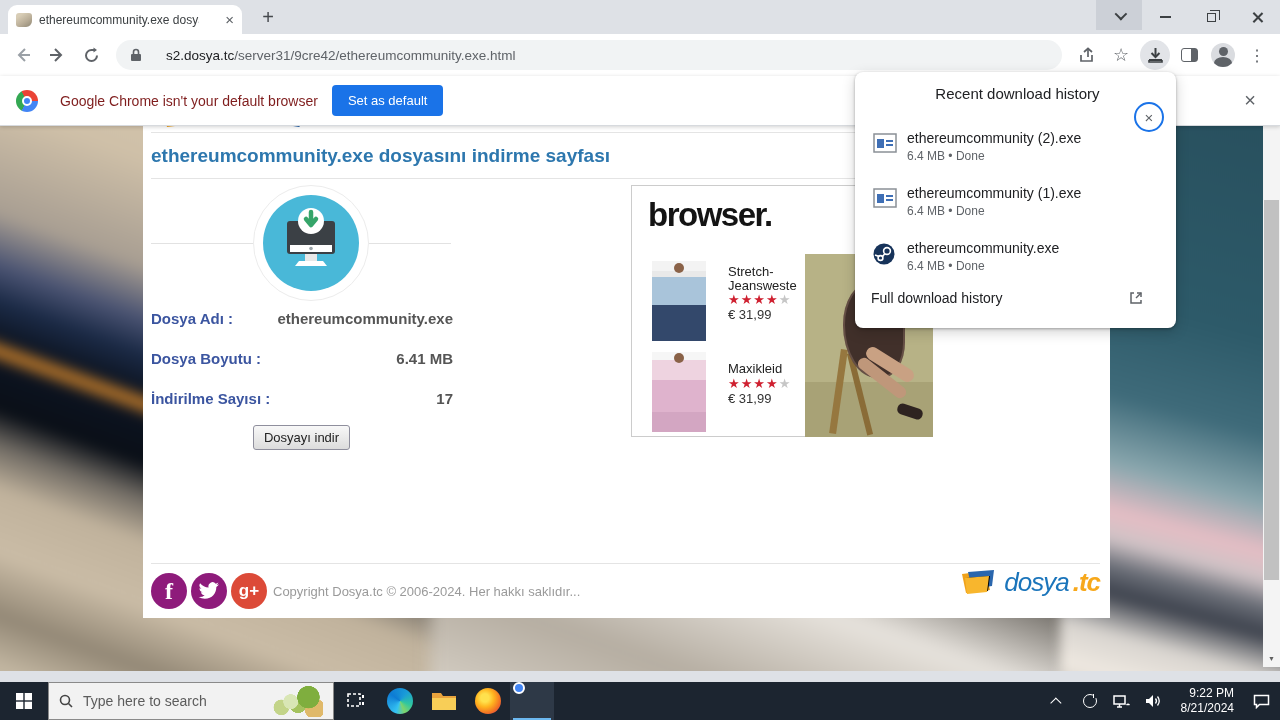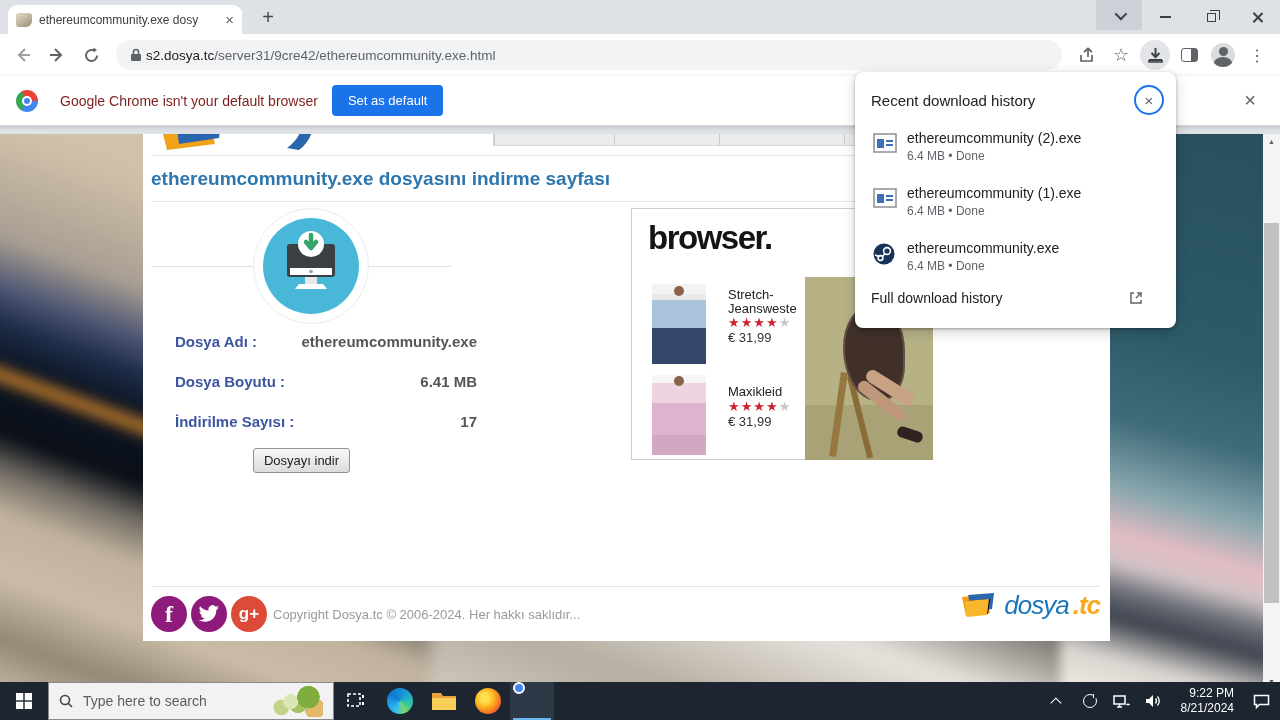--- a/index.html
+++ b/index.html
@@ -27,21 +27,21 @@
                    border:1.5px solid #3c4043; border-bottom:none; border-left:none; }
   .ic-x { position:relative; width:13px; height:13px; }
   .ic-x:before,.ic-x:after { content:""; position:absolute; left:6px; top:0; width:1.6px; height:13px; background:#3c4043; }
   .ic-x:before { transform:rotate(45deg);} .ic-x:after { transform:rotate(-45deg);}
 
   
   .toolbar { position:absolute; left:0; top:34px; width:1280px; height:42px; background:#fff;
              display:flex; align-items:center; padding:0 8px; gap:4px; }
   .navic { width:30px; height:30px; display:flex; align-items:center; justify-content:center; flex:none; }
   .omnibox { flex:1; height:30px; background:#f1f3f4; border-radius:15px; margin:0 6px;
-             display:flex; align-items:center; padding:0 14px; gap:4px; min-width:0; }
+             display:flex; align-items:center; padding:0 14px; gap:24px; min-width:0; }
   .omni-host { font-size:13.5px; color:#202124; }
   .omni-path { font-size:13.5px; color:#5f6368; }
   .tool-right { display:flex; align-items:center; gap:4px; flex:none; }
   .dl-active { background:#e2e4e8; border-radius:50%; }
   .star-glyph { font-size:18px; color:#5f6368; }
   .kebab-glyph { font-size:16px; color:#5f6368; letter-spacing:0; }
   .avatar { width:24px; height:24px; border-radius:50%; background:#dadce0; position:relative; overflow:hidden; }
   .avatar:before { content:""; position:absolute; left:7.5px; top:4px; width:9px; height:9px; border-radius:50%; background:#5f6368; }
   .avatar:after { content:""; position:absolute; left:3px; top:14px; width:18px; height:12px; border-radius:50% 50% 0 0; background:#5f6368; }
   .sidepanel-ic { width:17px; height:14px; border:1.7px solid #5f6368; border-radius:3px; position:relative; }
@@ -53,21 +53,21 @@
              display:flex; align-items:center; padding:0 16px; gap:14px; z-index:10; }
   .chromeball { width:22px; height:22px; border-radius:50%; position:relative; flex:none;
       background:conic-gradient(from -30deg, #ea4335 0 120deg, #4285f4 120deg 240deg, #34a853 240deg 360deg); }
   .chromeball i { position:absolute; left:50%; top:50%; width:10px; height:10px; transform:translate(-50%,-50%);
       background:#4285f4; border:2px solid #fff; border-radius:50%; }
   .infobar-text { font-size:14px; color:#7f1d1d; margin-left:8px; }
   .btn-blue { background:#1a73e8; color:#fff; font-size:13px; padding:8px 16px; border-radius:4px; border:none; }
   .infobar-close { margin-left:auto; font-size:20px; color:#5f6368; padding-right:8px; }
 
   
-  .viewport { position:absolute; left:0; top:134px; width:1280px; height:560px; overflow:hidden; background:#7f1d1d; }
+  .viewport { position:absolute; left:0; top:111px; width:1280px; height:560px; overflow:hidden; background:#7f1d1d; }
   .bg-left { position:absolute; left:-60px; top:-20px; width:760px; height:620px; filter:blur(6px);
     background:linear-gradient(200deg,#d8cbb6 0%,#cfc0a8 30%,#a89e92 42%,#4a5372 48%,#1b2a46 52%,#0d1523 56%,
       #c87f2a 57.5%,#0c1320 59%,#0a0f17 64%,#6f6a63 68%,#c0b29c 73%,#cabca6 80%,#938876 87%,#c4b8a3 93%,#a99c85 100%); }
   .bg-mid { position:absolute; left:430px; top:-20px; width:700px; height:620px; filter:blur(8px);
     background:linear-gradient(200deg,#d9d5cf 0%,#c8c4be 35%,#8b867f 52%,#54504a 60%,#e8e4de 72%,#b5ada1 85%,#dcd6cc 100%); }
   .bg-right { position:absolute; left:1060px; top:-20px; width:260px; height:620px; filter:blur(6px);
     background:linear-gradient(195deg,#274e5c 0%,#2d5a69 38%,#3f6b7a 52%,#8aa7ae 62%,#e5bdc4 69%,#cfc3c6 73%,
       #6b6f78 77%,#3c414c 81%,#d8d4cf 87%,#efe9e1 93%,#a8a29a 100%); }
 
   
@@ -77,21 +77,21 @@
               border:1px solid #d8d8d8; display:flex; }
   .navstrip div { border-left:1px solid #c9c9c9; }
   .hr { position:absolute; left:8px; right:10px; height:1px; background:#e4e4e4; }
   .page-title { position:absolute; left:8px; top:34px; font-size:19px; font-weight:bold; color:#2d77ae; }
 
   .dl-line { position:absolute; left:8px; top:132px; width:300px; height:1px; background:#e2e2e2; }
   .dl-ring { position:absolute; left:110px; top:74px; width:116px; height:116px; border-radius:50%;
              background:#fff; border:1px solid #ececec; display:flex; align-items:center; justify-content:center; }
   .dl-circle { width:96px; height:96px; border-radius:50%; background:#49b8d8; position:relative; }
 
-  .inforow { position:absolute; left:8px; width:302px; height:20px; display:flex; justify-content:space-between;margin-left:24px; }
+  .inforow { position:absolute; left:8px; width:302px; height:20px; display:flex; justify-content:space-between; }
   .inforow .lbl { font-size:15px; font-weight:bold; color:#3b55a0; }
   .inforow .val { font-size:15px; font-weight:bold; color:#555; }
   .btn-classic { position:absolute; left:110px; top:314px; width:97px; height:25px; background:linear-gradient(#f8f8f8,#dcdcdc);
                  border:1px solid #8f8f9d; border-radius:3px; font-size:13px; color:#222; font-family:"Liberation Sans",sans-serif; }
 
   
   .adbox { position:absolute; left:488px; top:74px; width:302px; height:252px; border:1px solid #ccc; background:#fff; }
   .ad-brand { position:absolute; left:16px; top:10px; font-size:33px; font-weight:bold; letter-spacing:-1.5px; color:#141414; }
   .ad-thumb { position:absolute; left:20px; width:54px; height:80px; }
   .thumb1 { top:75px; background:linear-gradient(#f3f3f3 0 12%,#e9e9e9 12% 20%,#a9c4da 20% 55%,#33486b 55% 100%); }
@@ -127,21 +127,21 @@
 
   
   .scrollbar { position:absolute; right:0; top:0; width:17px; height:556px; background:#f4f4f4; }
   .scroll-arrow { width:17px; height:16px; font-size:7px; color:#606060; text-align:center; line-height:16px; }
   .scroll-thumb { position:absolute; left:1px; top:89px; width:15px; height:380px; background:#c1c1c1; }
   .scroll-down { position:absolute; bottom:0; }
 
   
   .popup { position:absolute; left:855px; top:72px; width:321px; height:256px; background:#fff; border-radius:8px;
            box-shadow:0 1px 3px rgba(0,0,0,.3), 0 4px 14px rgba(0,0,0,.18); z-index:50; }
-  .popup-head { display:flex; align-items:center; padding:13px 12px 0 16px; }
+  .popup-head { display:flex; align-items:center; padding:13px 12px 0 16px;flex-direction:column; }
   .popup-title { font-size:15px; color:#202124; }
   .popup-close { margin-left:auto; width:30px; height:30px; border:2px solid #1a73e8; border-radius:50%;
                  display:flex; align-items:center; justify-content:center; font-size:15px; color:#5f6368; }
   .dl-item { position:absolute; left:0; width:100%; height:46px; }
   .dl-item .ic { position:absolute; left:18px; top:3px; }
   .dl-item .nm { position:absolute; left:52px; top:0; font-size:14px; color:#202124; }
   .dl-item .mt { position:absolute; left:52px; top:19px; font-size:12px; color:#5f6368; }
   .popup-foot { position:absolute; left:0; top:218px; width:100%; display:flex; align-items:center; padding:0 33px 0 16px; }
   .popup-foot .lk { font-size:14px; color:#202124; }
   .popup-foot svg { margin-left:auto; }

